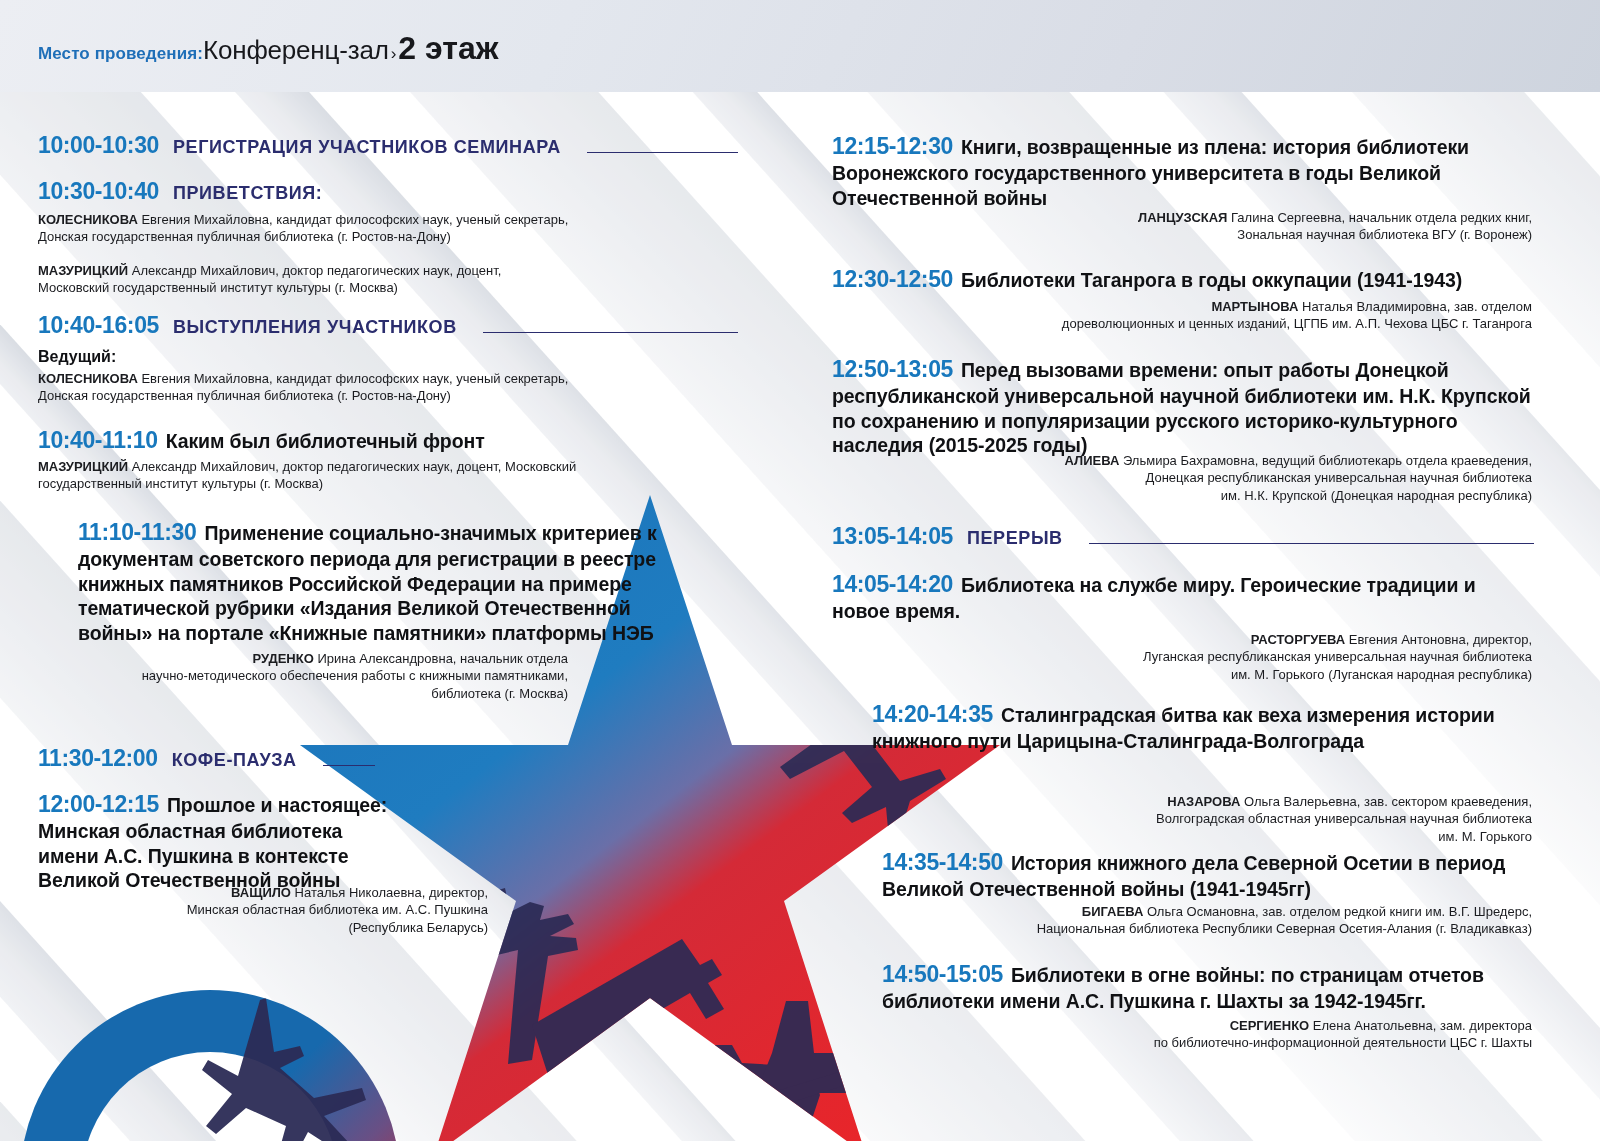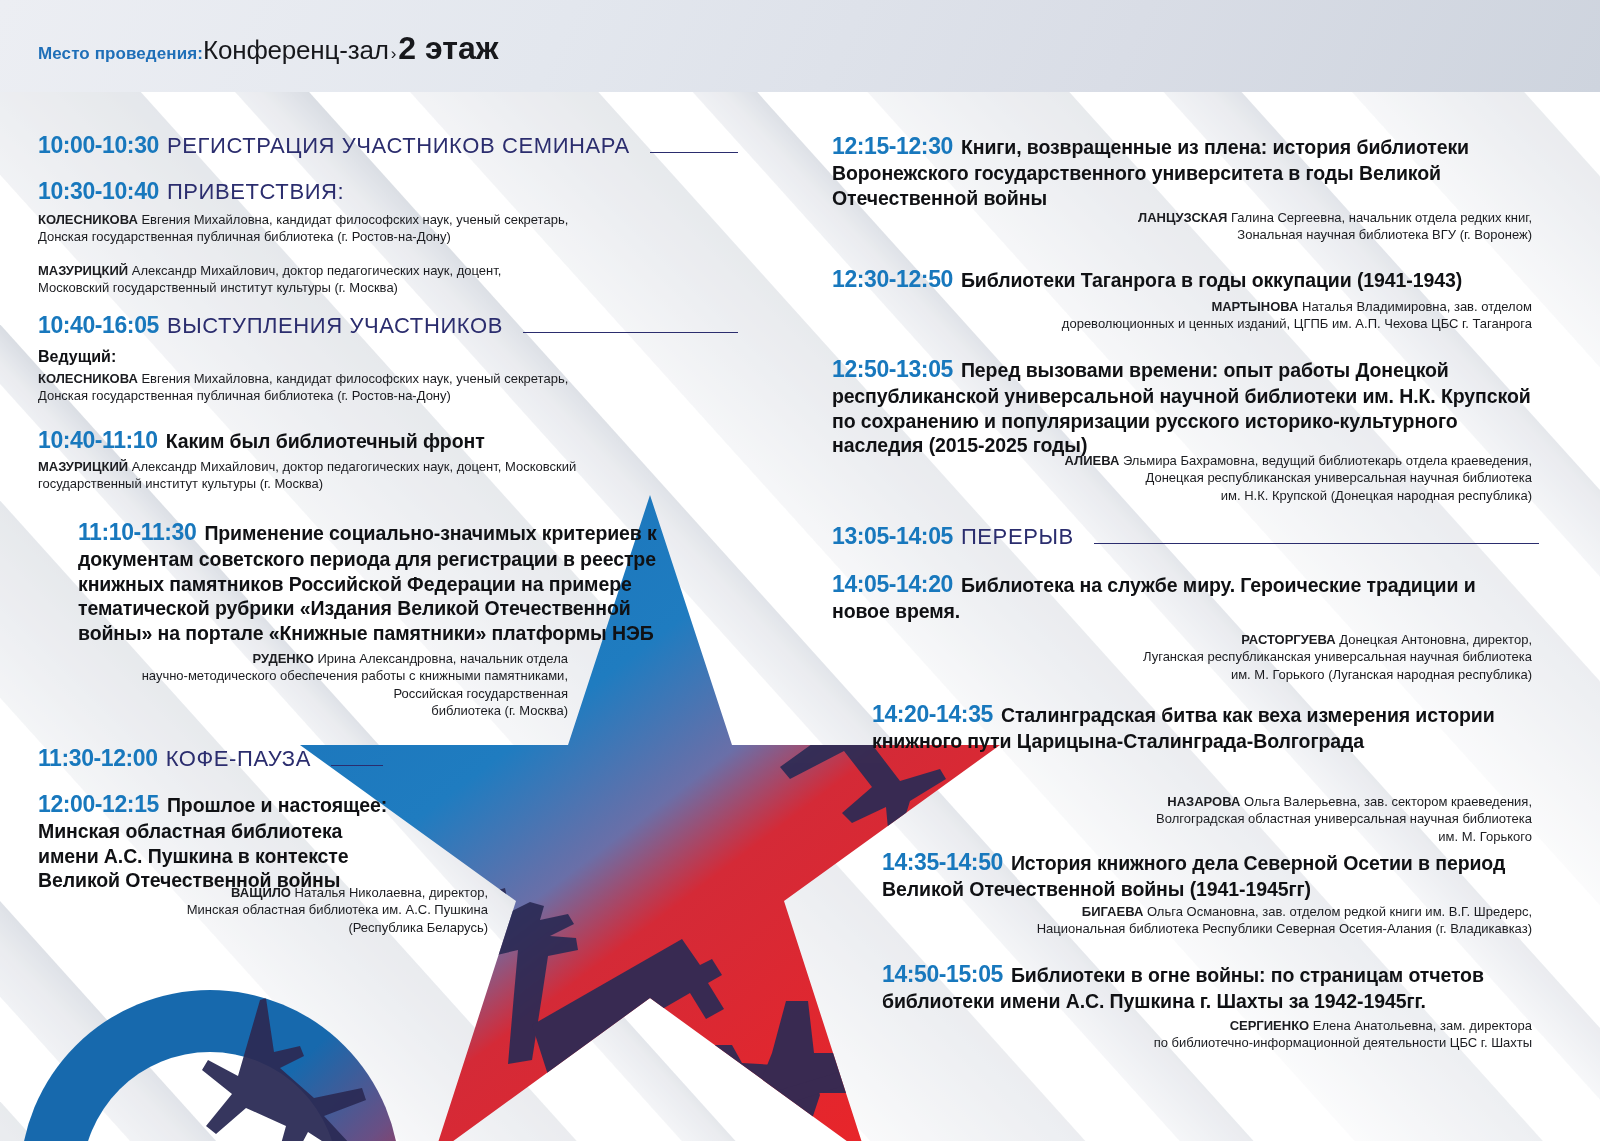--- a/index.html
+++ b/index.html
@@ -37,39 +37,39 @@
   .col{position:absolute;top:0;z-index:4;}
   .col-left{left:38px;width:700px;}
   .col-right{left:832px;width:732px;}
 
   .block{position:absolute;}
   .time{
     font-size:23px;font-weight:700;color:#1878bd;letter-spacing:-.4px;
     white-space:nowrap;
   }
   .caption{
-    font-size:22px;font-weight:400;color:#2b2d6e;letter-spacing:.6px;
+    font-size:18px;font-weight:700;color:#2b2d6e;letter-spacing:.6px;
     text-transform:uppercase;
   }
   .rule{
     display:inline-block;height:0;border-top:1.6px solid #2b2d6e;
     vertical-align:middle;margin-left:12px;margin-bottom:4px;
   }
   .title{
     font-size:19.5px;font-weight:700;color:#101114;line-height:1.26;
     letter-spacing:-.1px;
   }
   .title .time{display:inline;margin-right:8px;}
   .lead{font-size:16px;font-weight:700;color:#101114;margin-bottom:4px;}
   .person{
     font-size:13px;color:#1b1c20;line-height:1.34;font-weight:400;
   }
   .person .nm{font-weight:700;}
   .person.right{text-align:right;}
-  .hdr-line{display:flex;align-items:baseline;gap:8px;white-space:nowrap;}
+  .hdr-line{display:flex;align-items:baseline;gap:14px;white-space:nowrap;}
 </style>
 </head>
 <body>
 
 <div id="stage">
 
   <svg class="bg-stripes" viewBox="0 0 1600 1141" preserveAspectRatio="none" aria-hidden="true">
     <defs>
       <linearGradient id="gRib" x1="0" y1="1" x2="1" y2="0">
         <stop offset="0%" stop-color="#ffffff"></stop>
@@ -222,21 +222,20 @@
       <div>государственный институт культуры (г. Москва)</div>
     </div>
 
     <div class="block title" style="top:518px;left:0;width:580px;margin-left:40px;">
       <span class="time">11:10-11:30</span><span>Применение социально-значимых критериев к документам советского периода для регистрации в реестре книжных памятников Российской Федерации на примере тематической рубрики «Издания Великой Отечественной войны» на портале «Книжные памятники» платформы НЭБ</span>
     </div>
 
     <div class="block person right" style="top:650px;left:0;width:530px;">
       <div><span class="nm">РУДЕНКО</span><span> Ирина Александровна, начальник отдела</span></div>
       <div>научно-методического обеспечения работы с книжными памятниками,</div>
-      <div>Российская государственная</div>
       <div>библиотека (г. Москва)</div>
     </div>
 
     <div class="block" style="top:745px;left:0;width:700px;">
       <div class="hdr-line">
         <span class="time">11:30-12:00</span>
         <span class="caption">КОФЕ-ПАУЗА</span>
         <span class="rule" style="width:52px"></span>
       </div>
     </div>
@@ -289,21 +288,21 @@
         <span class="caption">ПЕРЕРЫВ</span>
         <span class="rule" style="width:445px"></span>
       </div>
     </div>
 
     <div class="block title" style="top:570px;left:0;width:700px;">
       <span class="time">14:05-14:20</span><span>Библиотека на службе миру. Героические традиции и новое время.</span>
     </div>
 
     <div class="block person right" style="top:631px;left:0;width:700px;">
-      <div><span class="nm">РАСТОРГУЕВА</span><span> Донецкая Антоновна, директор,</span></div>
+      <div><span class="nm">РАСТОРГУЕВА</span><span> Евгения Антоновна, директор,</span></div>
       <div>Луганская республиканская универсальная научная библиотека</div>
       <div>им. М. Горького (Луганская народная республика)</div>
     </div>
 
     <div class="block title" style="top:700px;left:40px;width:660px;">
       <span class="time">14:20-14:35</span><span>Сталинградская битва как веха измерения истории книжного пути Царицына-Сталинграда-Волгограда</span>
     </div>
 
     <div class="block person right" style="top:778px;left:0;width:700px;margin-top:15px;">
       <div><span class="nm">НАЗАРОВА</span><span> Ольга Валерьевна, зав. сектором краеведения,</span></div>

